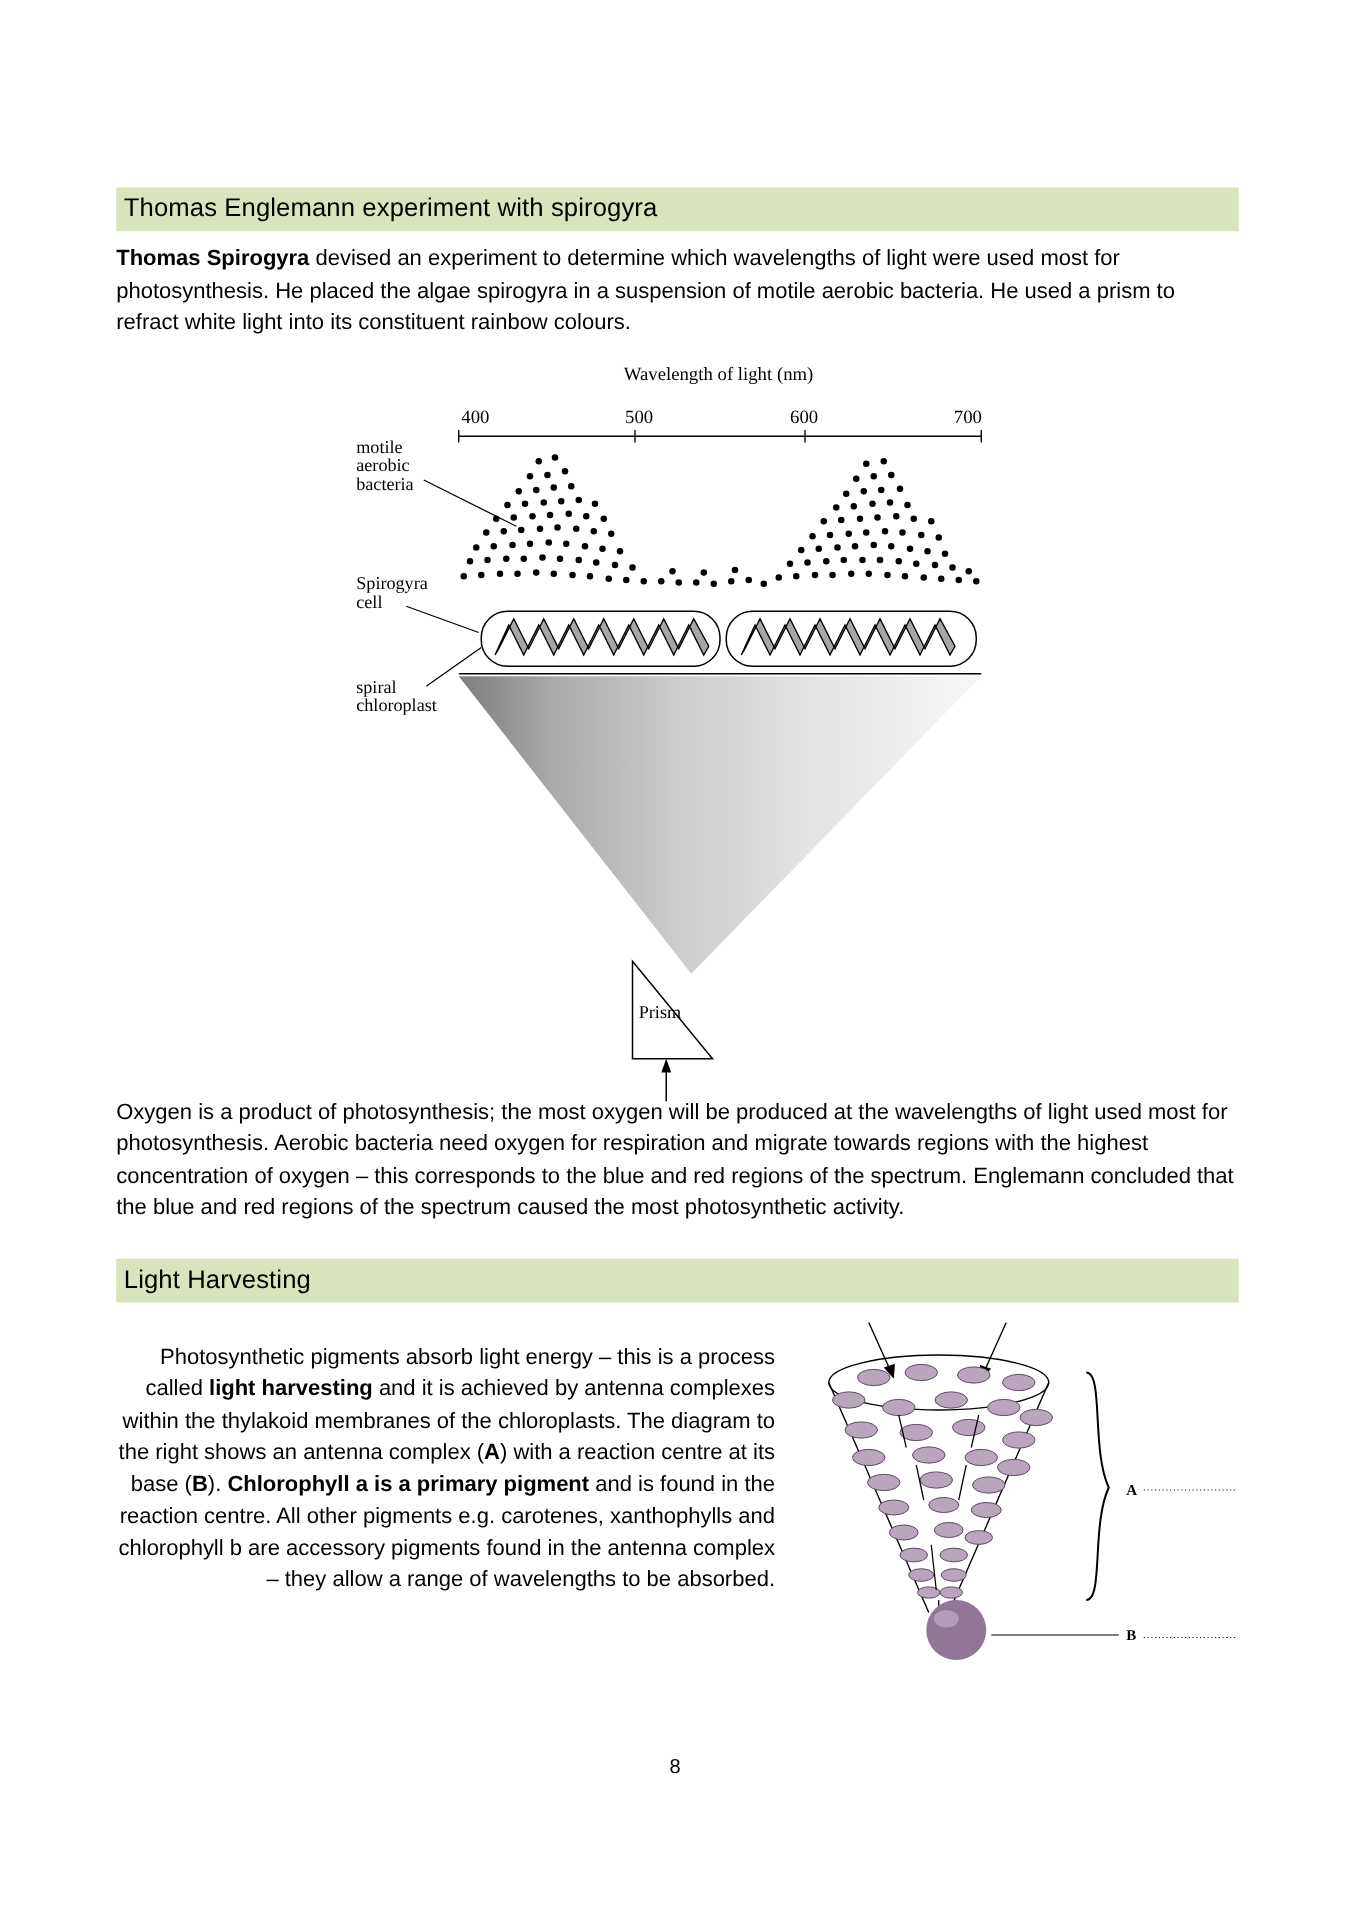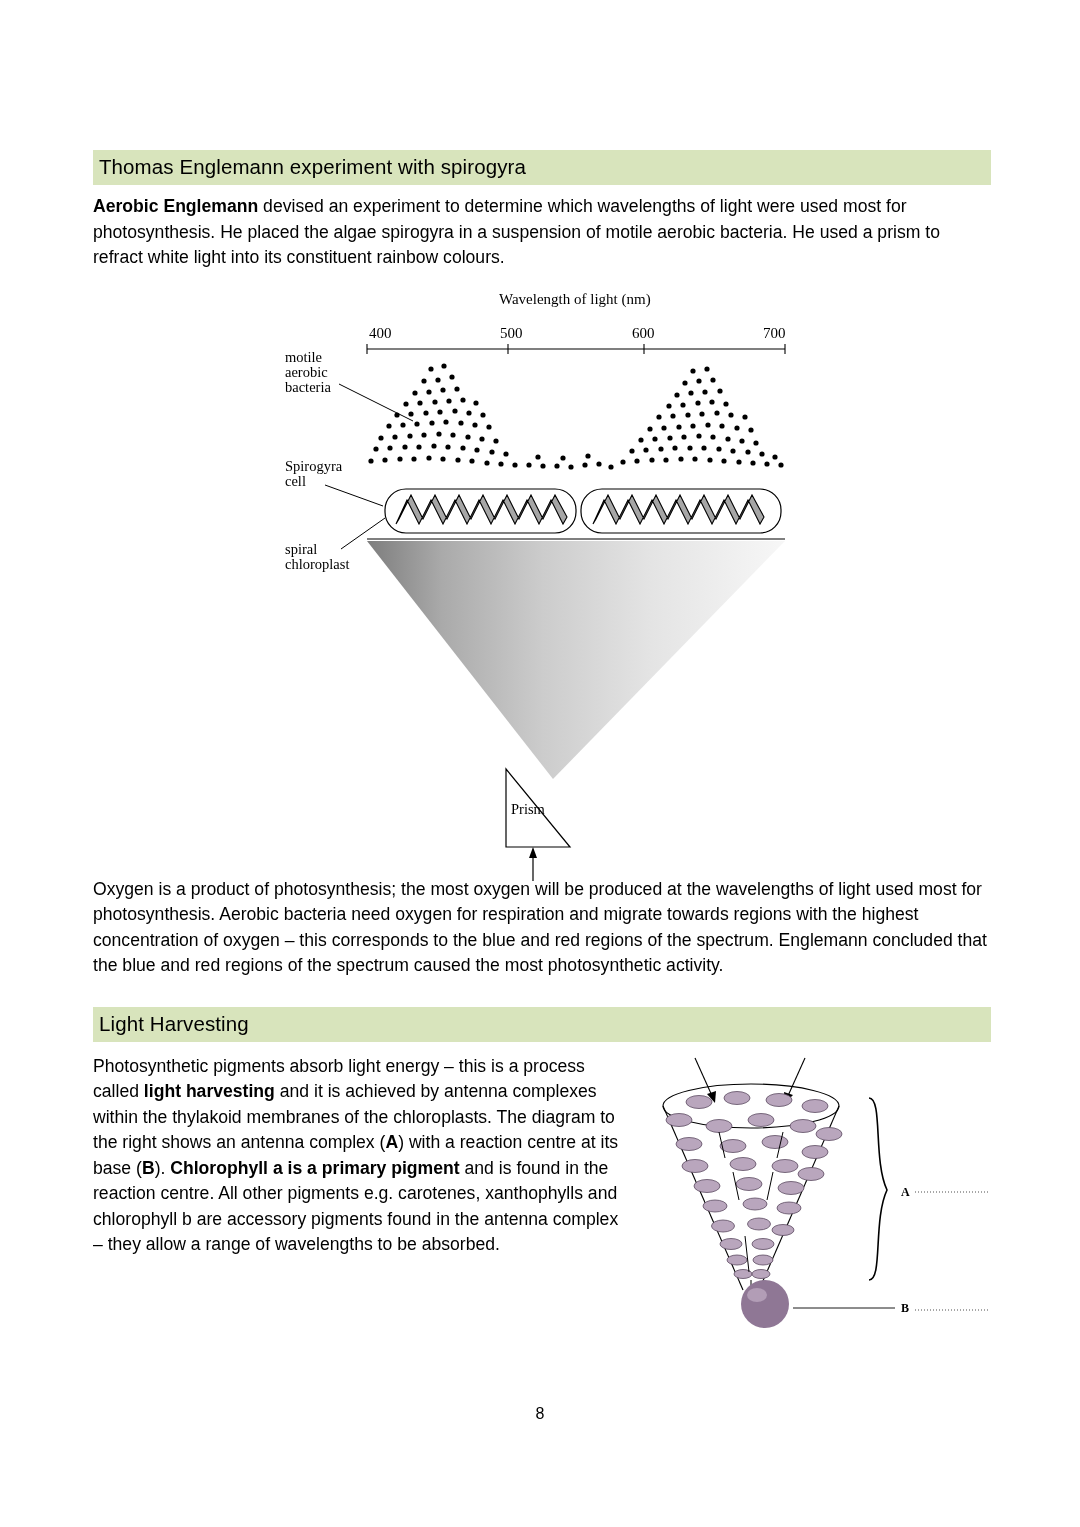--- a/index.html
+++ b/index.html
@@ -54,24 +54,25 @@
 
   
   .lh-wrap {
     position: relative;
     margin-top: 10px;
     width: 898px;
     height: 300px;
   }
   .lh-text {
     position: absolute;
-    left: 0; top: 2px;
+    left: 0; top: 21px;
     width: 527px;
     font-size: 17.6px;
     line-height: 25.5px;
+    text-align: right;
   }
   .lh-fig {
     position: absolute;
     left: 540px;
     top: -12px;
     width: 358px;
     height: 300px;
   }
   .page-number {
     position: absolute;
@@ -84,21 +85,21 @@
 </style>
 </head>
 <body>
 
 <div class="page">
   <div class="content">
 
     <div class="section-header">Thomas Englemann experiment with spirogyra</div>
 
     <div class="body-text">
-      <b>Aerobic Englemann</b><span> devised an experiment to determine which wavelengths of light were used most for photosynthesis. He placed the algae spirogyra in a suspension of motile aerobic bacteria. He used a prism to refract white light into its constituent rainbow colours.</span>
+      <b>Thomas Spirogyra</b><span> devised an experiment to determine which wavelengths of light were used most for photosynthesis. He placed the algae spirogyra in a suspension of motile aerobic bacteria. He used a prism to refract white light into its constituent rainbow colours.</span>
     </div>
 
     <div class="fig1">
       <svg width="898" height="600" viewBox="0 0 898 600" xmlns="http://www.w3.org/2000/svg">
         <defs>
           <linearGradient id="spectrumGrad" x1="0" y1="0" x2="1" y2="0">
             <stop offset="0%" stop-color="#7d7d7d"></stop>
             <stop offset="18%" stop-color="#aaaaaa"></stop>
             <stop offset="42%" stop-color="#cccccc"></stop>
             <stop offset="68%" stop-color="#e4e4e4"></stop>

